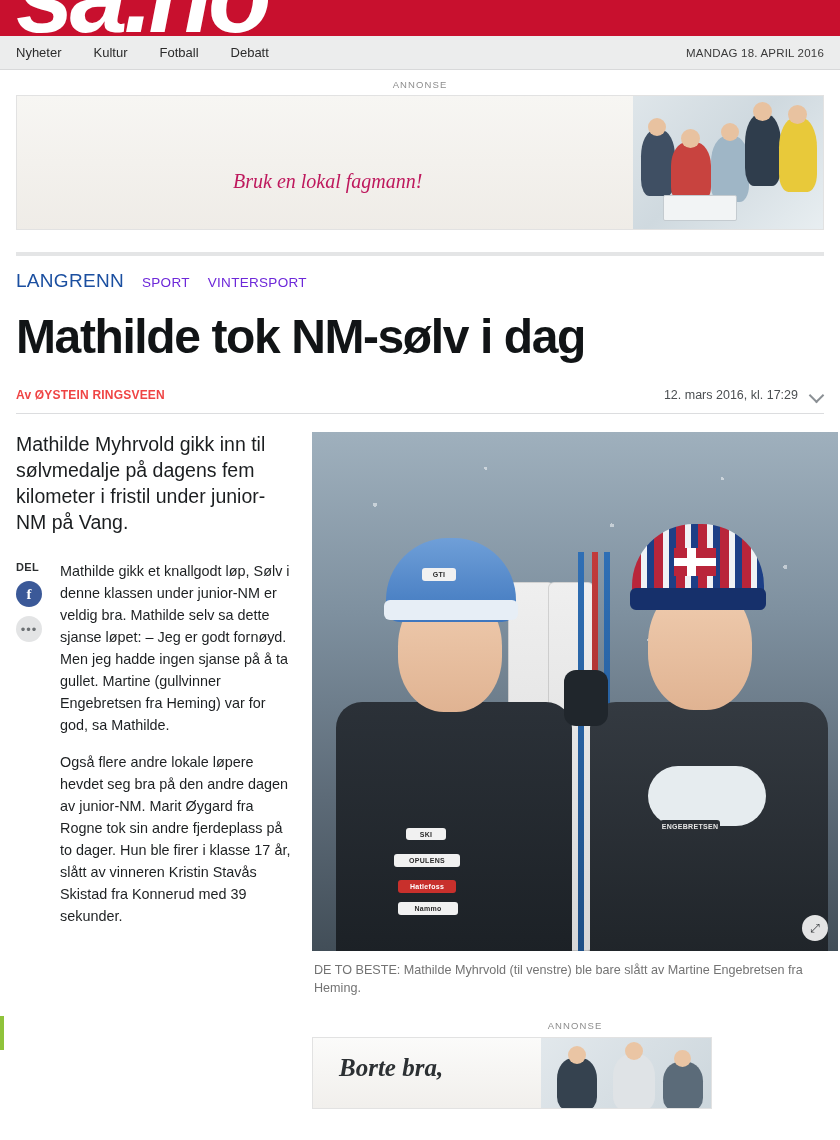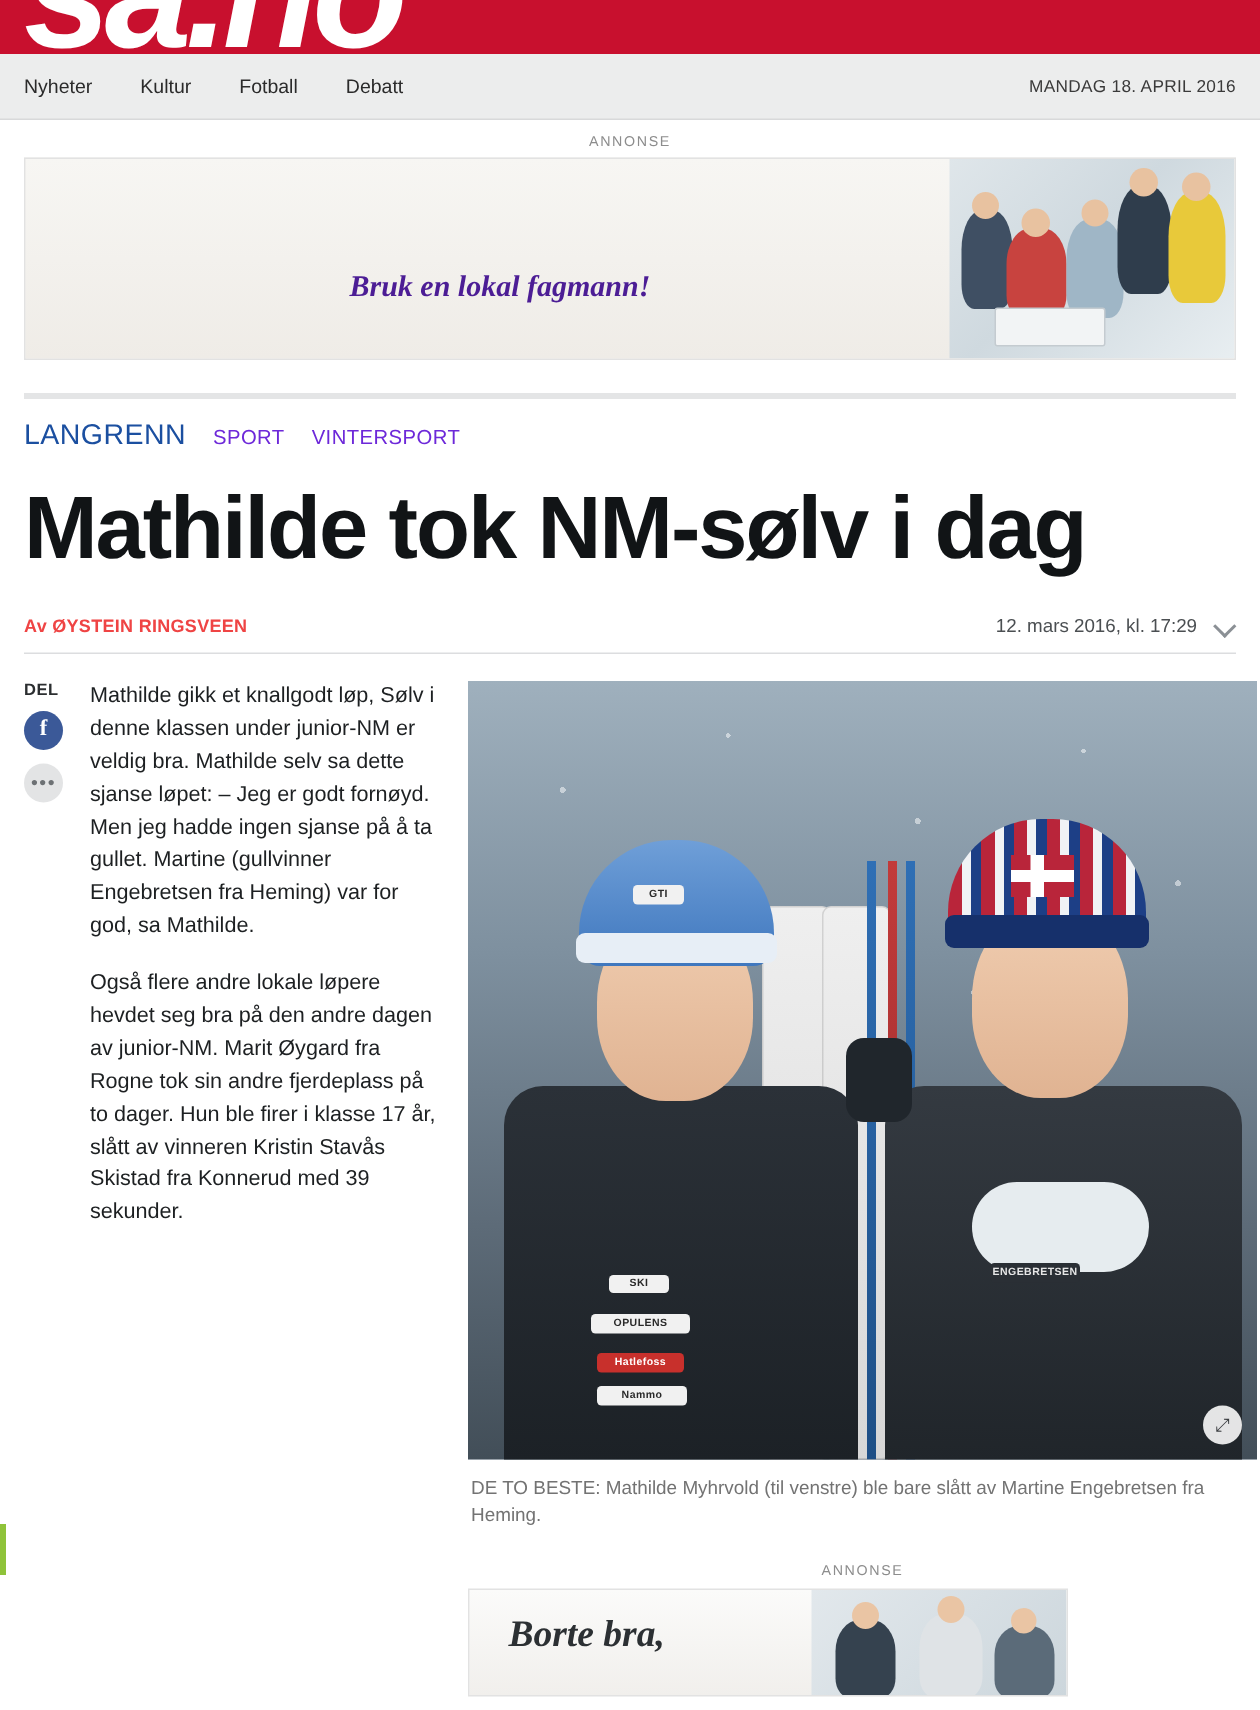--- a/index.html
+++ b/index.html
@@ -27,21 +27,21 @@
     font-weight: bold;
     font-size: 104px;
     letter-spacing: -4px;
     color: #ffffff;
     line-height: 1;
     font-style: italic;
   }
 
   
   .navbar {
-    height: 44px;
+    height: 34px;
     background: #eceded;
     border-bottom: 1px solid #d8d9da;
     display: flex;
     align-items: center;
     padding: 0 16px;
     position: relative;
   }
   .nav-items { display: flex; gap: 0; }
   .nav-item {
     font-size: 13px;
@@ -87,22 +87,22 @@
     font-size: 27px;
     color: #6b6f72;
     font-weight: bold;
   }
   .ad-sub {
     position: absolute;
     left: 216px; top: 74px;
     font-family: "Liberation Serif", serif;
     font-style: italic;
     font-size: 20px;
-    color: #4c1d95;
-    font-weight: bold;
+    color: #be185d;
+    font-weight: normal;
   }
   .ad-photo {
     position: absolute;
     right: 0; top: 0;
     width: 190px; height: 133px;
     background: linear-gradient(135deg,#dfe6ea 0%, #cfd9df 45%, #e8eef1 100%);
     overflow: hidden;
   }
   .ad-photo .p-fig { position:absolute; border-radius: 40% 40% 25% 25%; }
   .f1 { left: 8px;  top: 34px; width: 34px; height: 66px; background: #3f4f63; }
@@ -131,21 +131,21 @@
     font-size: 19px; color: #1b4fa0; letter-spacing: 0.3px;
     text-transform: uppercase; cursor: pointer;
   }
   .kicker-sub {
     font-size: 13.5px; color: #6d28d9; letter-spacing: 0.3px;
     text-transform: uppercase; cursor: pointer;
   }
   h1.headline {
     font-family: "Liberation Sans", sans-serif;
     font-weight: bold;
-    font-size: 59px;
+    font-size: 48px;
     line-height: 1.05;
     letter-spacing: -1.4px;
     color: #111416;
     margin: 20px 0 26px 0;
   }
   .byline-row {
     display: flex; align-items: center; justify-content: space-between;
     border-bottom: 1px solid #dcdddf;
     padding-bottom: 11px;
   }
@@ -404,20 +404,21 @@
       <div class="byline">Av ØYSTEIN RINGSVEEN</div>
       <div class="timestamp-wrap">
         <div class="timestamp">12. mars 2016, kl. 17:29</div>
         <div class="chev"></div>
       </div>
     </div>
 
     <div class="body-grid">
 
       <div class="col-left">
+        <p class="lede">Mathilde Myhrvold gikk inn til sølvmedalje på dagens fem kilometer i fristil under junior-NM på Vang.</p>
 
         <div class="share-col">
           <div class="share-rail">
             <div class="share-label">DEL</div>
             <div class="share-btn share-fb">f</div>
             <div class="share-btn share-more">•••</div>
           </div>
           <div class="body-text">
             <p>Mathilde gikk et knallgodt løp, Sølv i denne klassen under junior-NM er veldig bra. Mathilde selv sa dette sjanse løpet: – Jeg er godt fornøyd. Men jeg hadde ingen sjanse på å ta gullet. Martine (gullvinner Engebretsen fra Heming) var for god, sa Mathilde.</p>
             <p>Også flere andre lokale løpere hevdet seg bra på den andre dagen av junior-NM. Marit Øygard fra Rogne tok sin andre fjerdeplass på to dager. Hun ble firer i klasse 17 år, slått av vinneren Kristin Stavås Skistad fra Konnerud med 39 sekunder.</p>

